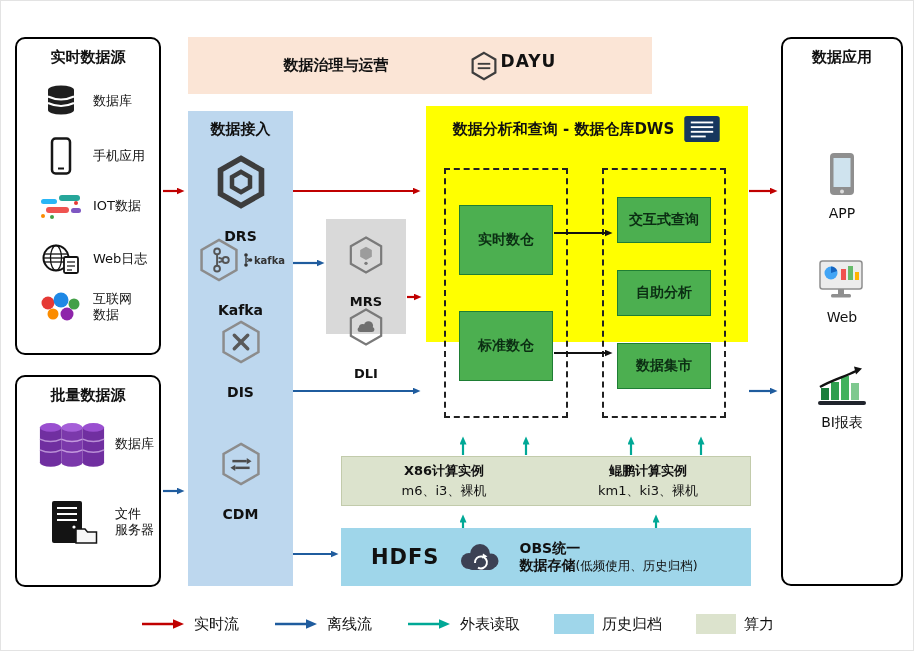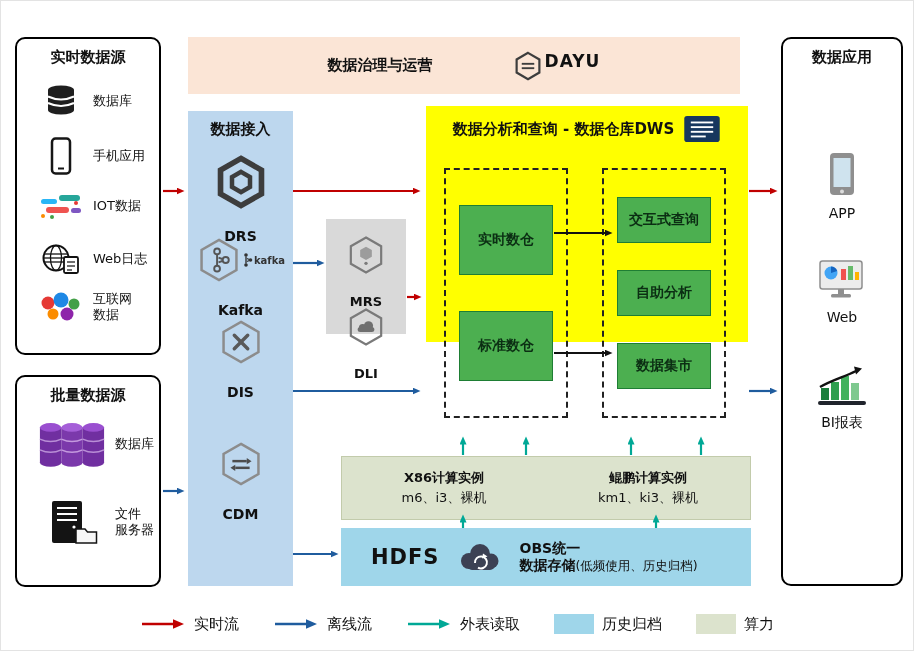--- a/index.html
+++ b/index.html
@@ -5,21 +5,21 @@
   *{margin:0;padding:0;box-sizing:border-box}
   body{background:#fff}
   .canvas{position:relative;width:914px;height:651px;background:#fff;overflow:hidden;
           font-family:"DejaVu Sans","Liberation Sans",sans-serif;color:#111;border:1px solid #e3e3e3}
   .outline-box{position:absolute;border:2px solid #000;border-radius:10px;background:#fff}
   .box-title{font-weight:bold;font-size:15px;text-align:center;padding-top:9px}
   .src-item{position:absolute;left:19px;right:4px;display:flex;align-items:center;gap:7px}
   .icon-cell{flex:0 0 50px;display:flex;justify-content:center}
   .src-label{font-size:13px;line-height:1.25;white-space:pre-line}
   
-  .banner{position:absolute;left:187px;top:36px;width:552px;height:57px;background:#fbe5d6;
+  .banner{position:absolute;left:187px;top:36px;width:464px;height:57px;background:#fbe5d6;
           display:flex;align-items:center;justify-content:center;gap:80px}
   .banner-title{font-weight:bold;font-size:15px}
   .dayu{display:flex;gap:2px;font-weight:bold;font-size:17px;letter-spacing:1px}
   
   .col-ing{position:absolute;left:187px;top:110px;width:105px;height:475px;background:#bdd7ee}
   .ing-item{position:absolute;left:0;width:100%;display:flex;flex-direction:column;align-items:center}
   .hexlabel{font-weight:bold;font-size:14px;margin-top:19px;text-align:center}
   .kafka-row{display:flex;align-items:center;gap:1px}
   .kafka-word{font-size:10px;font-weight:bold;color:#333}
   
@@ -29,21 +29,21 @@
   .box-dws{position:absolute;left:425px;top:105px;width:322px;height:236px;background:#ffff00}
   .dws-header{display:flex;align-items:center;justify-content:center;gap:9px;padding-top:9px}
   .dws-title{font-weight:bold;font-size:15px}
   .dash-col{position:absolute;top:62px;width:124px;height:250px;border:2px dashed #222;
             display:flex;flex-direction:column;align-items:center;justify-content:space-evenly}
   .dash-left{left:18px}.dash-right{left:176px}
   .gbox{width:94px;background:#4caf50;border:1px solid #1e7e34;display:flex;align-items:center;
         justify-content:center;font-weight:bold;font-size:14px;color:#0b2e13}
   .gbox-tall{height:70px}.gbox-short{height:46px}
   
-  .box-compute{position:absolute;left:340px;top:455px;width:410px;height:64px;background:#dce3cd;
+  .box-compute{position:absolute;left:340px;top:455px;width:410px;height:50px;background:#dce3cd;
                border:1px solid #c2cbab;display:flex}
   .compute-half{flex:1;display:flex;flex-direction:column;align-items:center;justify-content:center}
   .compute-title{font-weight:bold;font-size:13px}
   .compute-spec{font-size:13px;margin-top:2px}
   .box-hdfs{position:absolute;left:340px;top:527px;width:410px;height:58px;background:#9fd6ea;
             display:flex;align-items:center;gap:16px;padding-left:30px}
   .hdfs-label{font-weight:bold;font-size:21px;letter-spacing:1px}
   .obs-text{font-size:14px;line-height:1.25}
   .obs-bold{font-weight:bold}
   .obs-note{font-weight:normal;font-size:12.5px}

